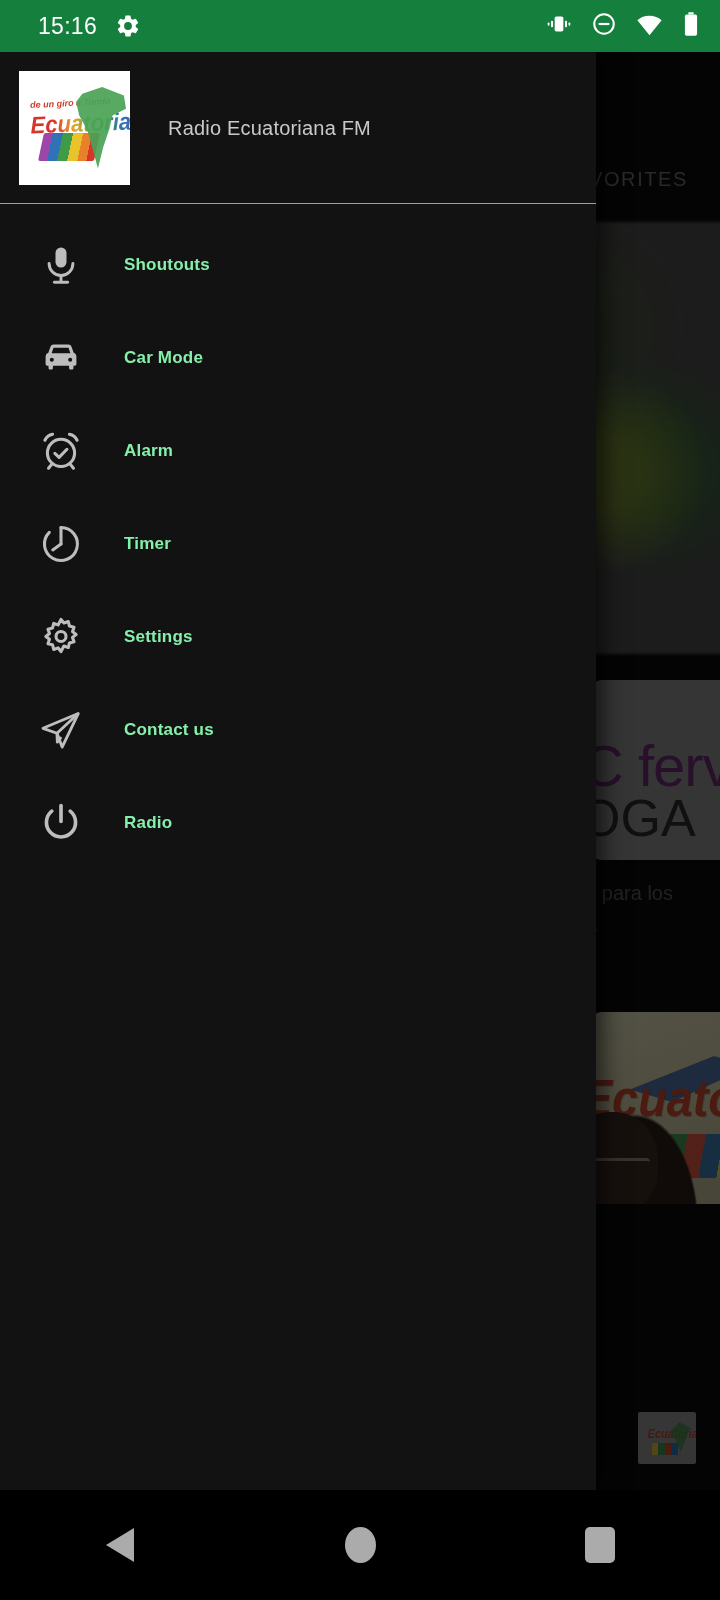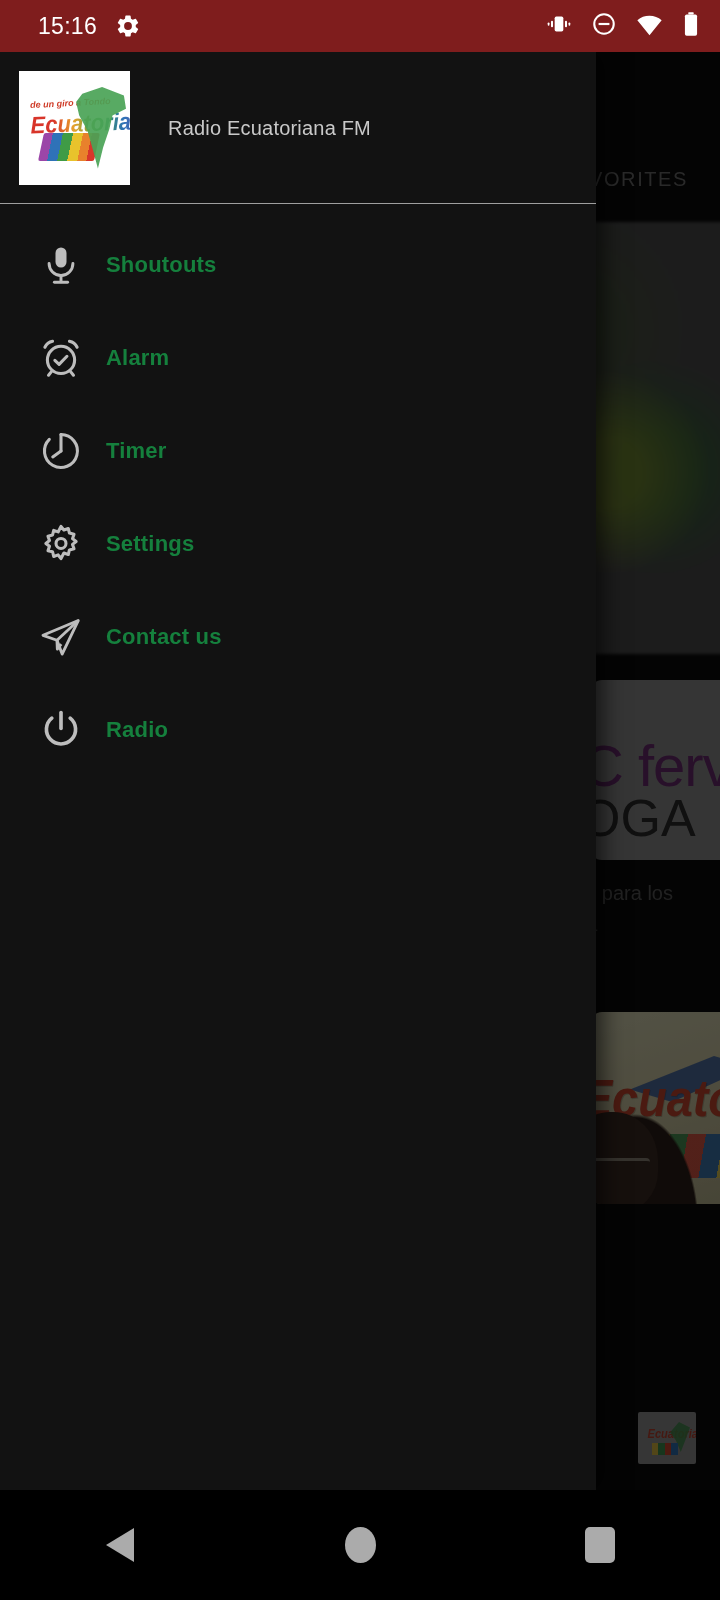--- a/index.html
+++ b/index.html
@@ -97,21 +97,21 @@
     opacity:.85;
   }
   .mini-thumb .mini-bars{
     position:absolute; left:14px; bottom:9px; width:26px; height:12px;
     background:linear-gradient(90deg,#d8b93f 0 25%,#3d8f4d 25% 50%,#c9452f 50% 75%,#2f6fb0 75% 100%);
   }
 
   
   #statusbar{
     position:absolute; left:0; top:0; width:720px; height:52px;
-    background:#7f1d1d; display:flex; align-items:center;
+    background:#15803d; display:flex; align-items:center;
     padding:0 20px 0 38px; z-index:40;
   }
   #clock{ color:#fff; font-size:23px; letter-spacing:.3px; }
   #status-gear{ margin-left:18px; display:flex; align-items:center; }
   #status-right{ margin-left:auto; display:flex; align-items:center; gap:19px; }
 
   
   #scrim{
     position:absolute; left:0; top:0; width:720px; height:1490px;
     background:rgba(0,0,0,0.62); z-index:20;
@@ -170,21 +170,21 @@
   .menu-item{
     height:93px; display:flex; align-items:center; padding-left:36px;
     cursor:pointer;
   }
   .menu-icon{
     width:50px; height:50px; display:flex; align-items:center; justify-content:center;
     flex:0 0 auto;
   }
   .menu-icon svg{ display:block; }
   .menu-label{
-    margin-left:20px; font-size:22px; font-weight:700; color:#15803d;
+    margin-left:38px; font-size:17px; font-weight:700; color:#86efac;
     letter-spacing:.2px; white-space:nowrap;
   }
 
   
   #navbar{
     position:absolute; left:0; bottom:0; width:720px; height:110px;
     background:#000; display:flex; align-items:center; justify-content:space-around;
     z-index:50;
   }
   .nav-btn{ width:120px; height:110px; display:flex; align-items:center; justify-content:center; }
@@ -295,20 +295,28 @@
             <rect x="9" y="2.4" width="6" height="11" rx="3" fill="#bdbdbd" stroke="none"></rect>
             <path d="M5.5 11.2a6.5 6.5 0 0 0 13 0"></path>
             <path d="M12 17.8v3.4"></path>
             <path d="M8.4 21.4h7.2"></path>
           </svg>
         </span>
         <span class="menu-label">Shoutouts</span>
       </div>
 
 
+      <div class="menu-item">
+        <span class="menu-icon">
+          <svg width="44" height="44" viewBox="0 0 24 24" fill="#bdbdbd">
+            <path d="M18.9 9.2 17.8 6a1.9 1.9 0 0 0-1.8-1.3H8A1.9 1.9 0 0 0 6.2 6L5.1 9.2A2.1 2.1 0 0 0 3.6 11.2v4.1c0 .5.4.9.9.9h.7v1.2c0 .5.4.9.9.9h.6c.5 0 .9-.4.9-.9v-1.2h8.8v1.2c0 .5.4.9.9.9h.6c.5 0 .9-.4.9-.9v-1.2h.7c.5 0 .9-.4.9-.9v-4.1c0-.9-.6-1.7-1.5-2zM7.9 6.4h8.2l1 3H6.9l1-3zM7 14a1.1 1.1 0 1 1 0-2.2A1.1 1.1 0 0 1 7 14zm10 0a1.1 1.1 0 1 1 0-2.2 1.1 1.1 0 0 1 0 2.2z"></path>
+          </svg>
+        </span>
+        <span class="menu-label">Car Mode</span>
+      </div>
 
       <div class="menu-item">
         <span class="menu-icon">
           <svg width="46" height="46" viewBox="0 0 24 24" fill="none" stroke="#bdbdbd" stroke-width="1.6" stroke-linecap="round" stroke-linejoin="round">
             <circle cx="12" cy="13" r="7.1"></circle>
             <path d="M8.8 13.2l2.2 2.1 4.1-4.2"></path>
             <path d="M3.6 6.4A5.6 5.6 0 0 1 7.6 3.3"></path>
             <path d="M20.4 6.4a5.6 5.6 0 0 0-4-3.1"></path>
             <path d="M7 19.1l-1.5 1.9"></path>
             <path d="M17 19.1l1.5 1.9"></path>

